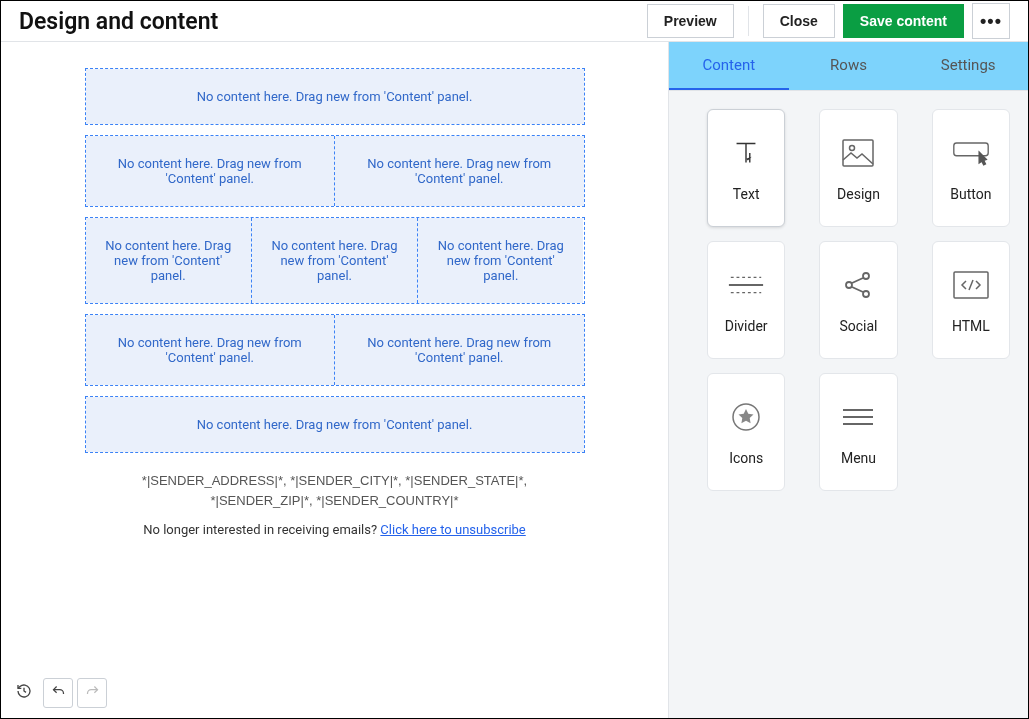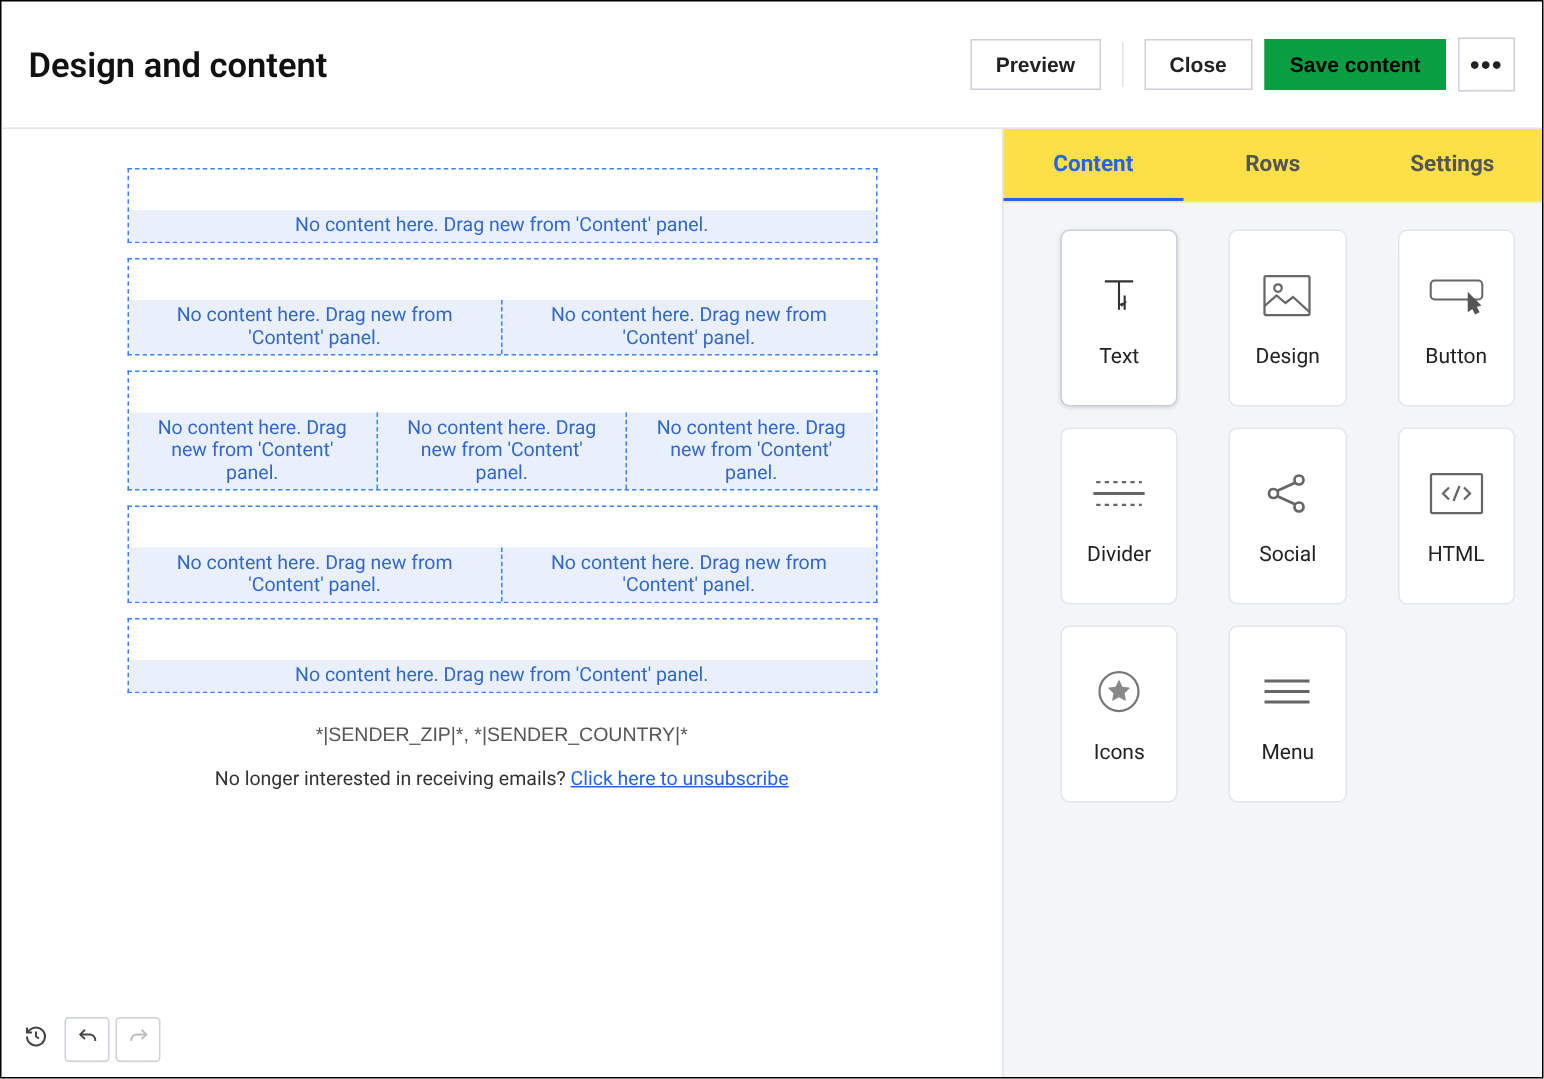--- a/index.html
+++ b/index.html
@@ -1,34 +1,34 @@
 <!DOCTYPE html>
 <html><head>
 <meta charset="utf-8">
 <style>
 * { box-sizing: border-box; margin: 0; padding: 0; }
 body { font-family: -apple-system, BlinkMacSystemFont, "Segoe UI", Roboto, sans-serif; background: #fff; width: 1029px; height: 719px; border: 1px solid #000; overflow: hidden; display: flex; flex-direction: column; }
-.header { display: flex; align-items: center; padding: 24px 18px; border-bottom: 1px solid #e1e4e8; }
+.header { display: flex; align-items: center; padding: 2px 18px; border-bottom: 1px solid #e1e4e8; }
 .header h1 { font-size: 23px; font-weight: 600; color: #111; flex: 1; }
 .header .actions { display: flex; gap: 8px; align-items: center; }
 .btn { border: 1px solid #cbd0d6; background: #fff; padding: 8px 16px; font-size: 14px; font-weight: 600; border-radius: 0; cursor: pointer; color: #222; }
-.btn-green { background: #0a9e43; color: #000000; border-color: #0a9e43; }
+.btn-green { background: #0a9e43; color: #ffffff; border-color: #0a9e43; }
 .vr { width: 1px; background: #e1e4e8; height: 30px; margin: 0 6px; }
 .btn-more { width: 38px; padding: 8px 0; text-align: center; font-size: 18px; line-height: 1; letter-spacing: 1px; }
 .main { flex: 1; display: flex; overflow: hidden; }
 .canvas-wrap { flex: 1; position: relative; overflow: auto; padding: 26px 0; }
 .canvas { width: 500px; margin: 0 auto; }
 .row { border: 1px dashed #3b82f6; margin-bottom: 10px; display: flex; }
-.cell { flex: 1; background: #eaf0fb; color: #3168c9; font-size: 13px; text-align: center; padding: 3px 12px; margin-top: 27px; }
+.cell { flex: 1; background: #eaf0fb; color: #3168c9; font-size: 13px; text-align: center; padding: 20px 12px; }
 .cell + .cell { border-left: 1px dashed #3b82f6; }
 .footer-text { text-align: center; font-size: 13px; color: #555; margin-top: 18px; font-family: Arial, sans-serif; line-height: 1.5; }
 .footer-unsub { text-align: center; font-size: 13px; color: #333; margin-top: 12px; }
 .footer-unsub a { color: #2563eb; text-decoration: underline; }
 .sidebar { width: 360px; border-left: 1px solid #e1e4e8; background: #f3f5f7; display: flex; flex-direction: column; }
-.tabs { display: flex; border-bottom: 1px solid #e1e4e8; background: #fde047; font-weight: bold; }
+.tabs { display: flex; border-bottom: 1px solid #e1e4e8; background: #7dd3fc; }
 .tab { flex: 1; text-align: center; padding: 14px 0; font-size: 15px; color: #555; cursor: pointer; }
 .tab.active { color: #2563eb; border-bottom: 2px solid #2563eb; }
 .blocks { padding: 18px; display: grid; grid-template-columns: repeat(3, 1fr); gap: 14px; }
 .block { background: #fff; border: 1px solid #e3e6ea; border-radius: 6px; height: 118px; display: flex; flex-direction: column; align-items: center; justify-content: center; gap: 14px; cursor: grab; margin-left: 20px; }
 .block.sel { border-color: #cbd0d6; box-shadow: 0 1px 3px rgba(0,0,0,.12); }
 .block-icon { width: 38px; height: 38px; display: flex; align-items: center; justify-content: center; color: #555; }
 .block-label { font-size: 14px; color: #222; }
 .bottom-bar { position: absolute; bottom: 10px; left: 8px; display: flex; gap: 4px; }
 .mini-btn { width: 30px; height: 30px; border: 1px solid #cbd0d6; background: #fff; border-radius: 3px; display: flex; align-items: center; justify-content: center; cursor: pointer; color: #444; }
 .mini-btn.borderless { border: none; }
@@ -69,20 +69,21 @@
       <div class="row">
         <div class="cell">No content here. Drag new from 'Content' panel.</div>
         <div class="cell">No content here. Drag new from 'Content' panel.</div>
       </div>
 
       <div class="row">
         <div class="cell">No content here. Drag new from 'Content' panel.</div>
       </div>
 
       <div class="footer-text">
+        <div>*|SENDER_ADDRESS|*, *|SENDER_CITY|*, *|SENDER_STATE|*,</div>
         <div>*|SENDER_ZIP|*, *|SENDER_COUNTRY|*</div>
       </div>
       <div class="footer-unsub">
         <span>No longer interested in receiving emails? </span><a href="#">Click here to unsubscribe</a>
       </div>
     </div>
 
     <div class="bottom-bar">
       <div class="mini-btn borderless">
         <span>

